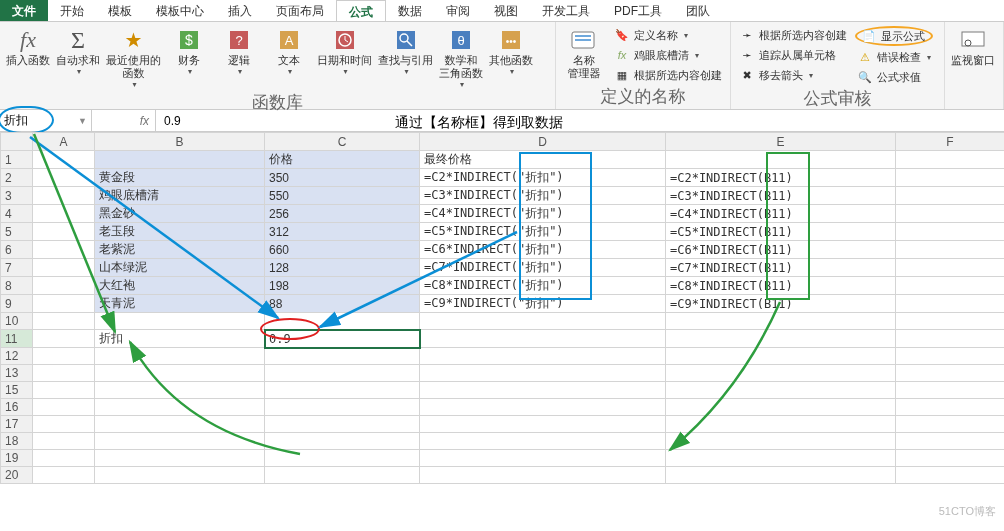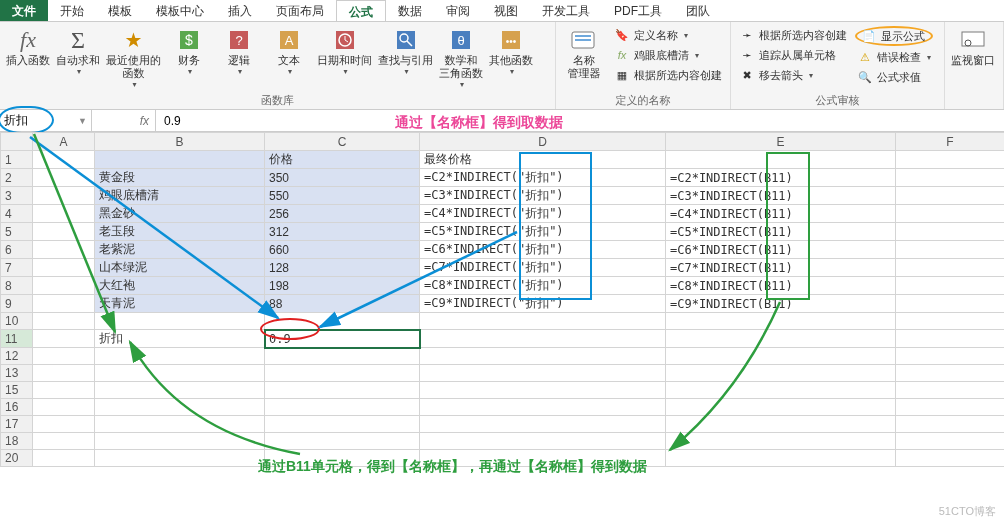--- a/index.html
+++ b/index.html
@@ -8,21 +8,21 @@
 
 .tabs { display: flex; height: 22px; background: #fff; border-bottom: 1px solid #ccc; }
 .tab { padding: 3px 12px; font-size: 12px; cursor: pointer; }
 .tab.file { background: #217346; color: #fff; font-weight: bold; }
 .tab.active { background: #fff; border: 1px solid #ccc; border-bottom: none; color: #217346; font-weight: bold; text-align: center; }
 
 
 .ribbon { display: flex; height: 88px; background: #f5f5f5; border-bottom: 1px solid #ccc; }
 .group { border-right: 1px solid #ddd; padding: 2px 6px 0; display: flex; flex-direction: column; justify-content: space-between; }
 .group-body { display: flex; gap: 6px; align-items: flex-start; }
-.group-label { text-align: center; font-size: 11px; color: #666; padding: 1px 0; }
+.group-label { text-align: center; font-size: 17px; color: #666; padding: 1px 0; }
 .big-btn { display: flex; flex-direction: column; align-items: center; justify-content: flex-start; font-size: 11px; line-height: 1.2; text-align: center; cursor: pointer; padding-top: 2px; min-width: 44px; }
 .big-btn .ic-slot { height: 28px; display: flex; align-items: center; justify-content: center; }
 .small-list { display: flex; flex-direction: column; gap: 2px; padding-top: 2px; }
 .small-btn { display: flex; align-items: center; gap: 4px; font-size: 11px; cursor: pointer; white-space: nowrap; padding: 1px 2px; }
 .small-btn .ic { width: 16px; height: 16px; display: inline-flex; align-items: center; justify-content: center; }
 .highlight-oval { border: 2px solid #f5a623; border-radius: 50%; padding: 0 4px; }
 .ic { display: inline-block; }
 .tri { font-size: 8px; color: #555; margin-left: 2px; }
 
 
@@ -38,21 +38,21 @@
 .grid { border-collapse: collapse; table-layout: fixed; width: 1004px; }
 .grid th, .grid td { border: 0.5px solid #d4d4d4; height: 17px; font-size: 12px; padding: 0 4px; text-align: left; font-weight: normal; overflow: hidden; white-space: nowrap; }
 .grid thead th { background: #f0f0f0; text-align: center; color: #555; height: 18px; }
 .grid thead th.corner { background: #f0f0f0; width: 32px; }
 .row-h { background: #f0f0f0; text-align: center; color: #555; width: 32px; }
 .row-h.sel { background: #d6e9d8; }
 .colA { width: 62px; } .colB { width: 170px; } .colC { width: 155px; } .colD { width: 246px; } .colE { width: 230px; } .colF { width: 109px; }
 .shaded { background: #d9e1f2; margin-left: 16px; }
 .mono { font-family: Consolas, monospace; }
 .active-cell { outline: 2px solid #217346; outline-offset: -1px; background: #fff !important; }
-.blue-text { color: #ec4899; font-size: 14px; font-weight: bold; position: absolute; }
+.blue-text { color: #000000; font-size: 14px; font-weight: normal; position: absolute; }
 .green-text { color: #2e9e3f; font-size: 14px; font-weight: bold; position: absolute; }
 .red-oval { position: absolute; border: 2px solid #e02020; border-radius: 50%; }
 .blue-box { position: absolute; border: 2px solid #0b8fd6; }
 .green-box { position: absolute; border: 2px solid #2e9e3f; }
 
 .watermark { position: absolute; right: 8px; bottom: 12px; color: #bbb; font-size: 11px; }
 svg.svg-ann { position: absolute; top: 0; left: 0; pointer-events: none; }
 </style>
 </head>
 <body>
@@ -444,36 +444,44 @@
         <tr>
           <td class="row-h">18</td>
           <td></td>
           <td></td>
           <td></td>
           <td></td>
           <td></td>
           <td></td>
         </tr>
         <tr>
+          <td class="row-h">19</td>
+          <td></td>
+          <td></td>
+          <td></td>
+          <td></td>
+          <td></td>
+          <td></td>
+        </tr>
+        <tr>
           <td class="row-h">20</td>
           <td></td>
           <td></td>
           <td></td>
           <td></td>
           <td></td>
           <td></td>
         </tr>
       </tbody>
 </table>
 
 <div class="blue-text" style="left:395px;top:-18px">通过【名称框】得到取数据</div>
 <div class="red-oval" style="left:260px;top:186px;width:60px;height:22px"></div>
 <div class="blue-box" style="left:519px;top:20px;width:73px;height:148px"></div>
 <div class="green-box" style="left:766px;top:20px;width:44px;height:148px"></div>
-<div class="green-text" style="left:258px;top:326px">通过B11单元格，得到【名称框】，再通过【名称框】得到数据</div>
 
 <svg class="svg-ann" width="1004" height="400">
   <defs>
     <marker id="ab" markerWidth="10" markerHeight="10" refX="8" refY="3" orient="auto">
           <path d="M0,0 L9,3 L0,6 Z" fill="#0b8fd6"></path>
         </marker>
     <marker id="ag" markerWidth="10" markerHeight="10" refX="8" refY="3" orient="auto">
           <path d="M0,0 L9,3 L0,6 Z" fill="#2e9e3f"></path>
         </marker>
   </defs>

